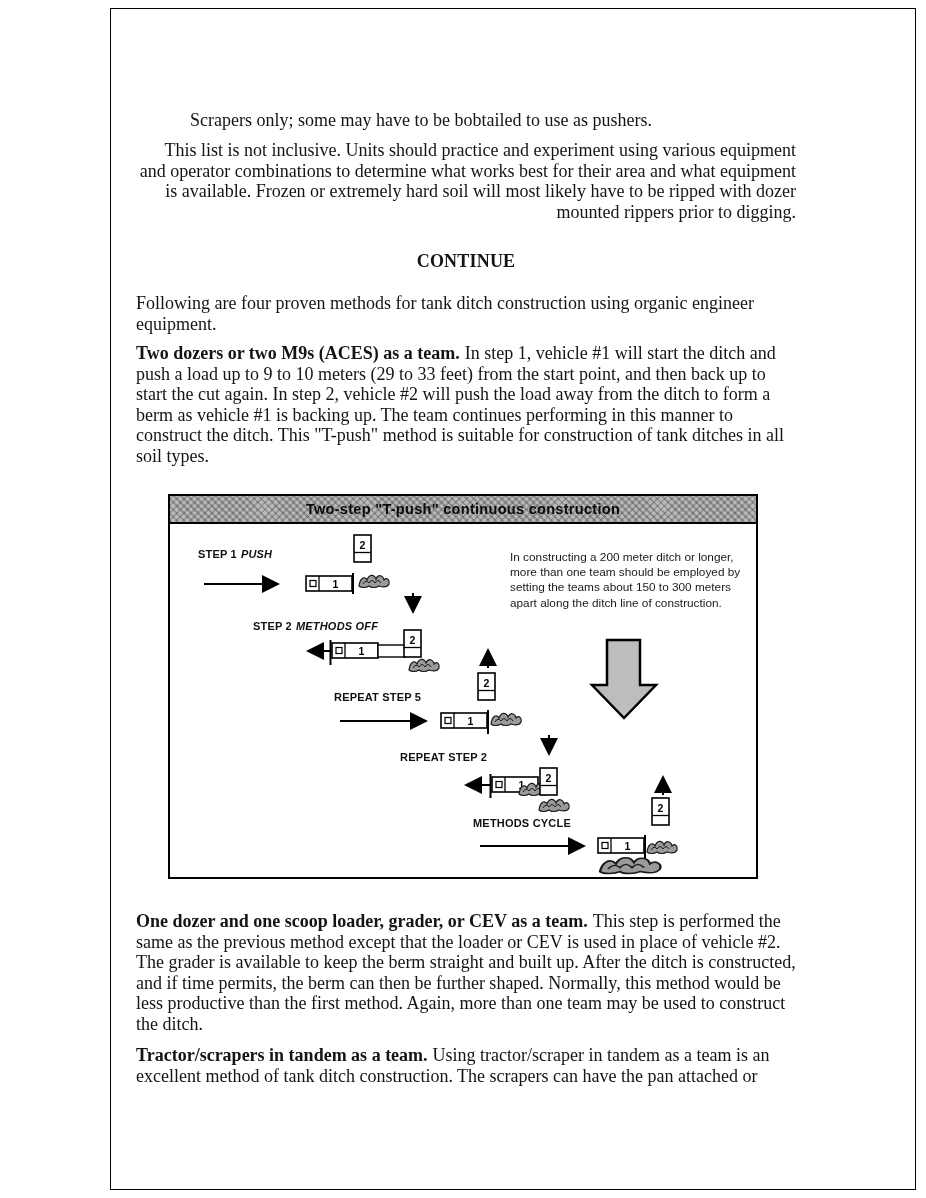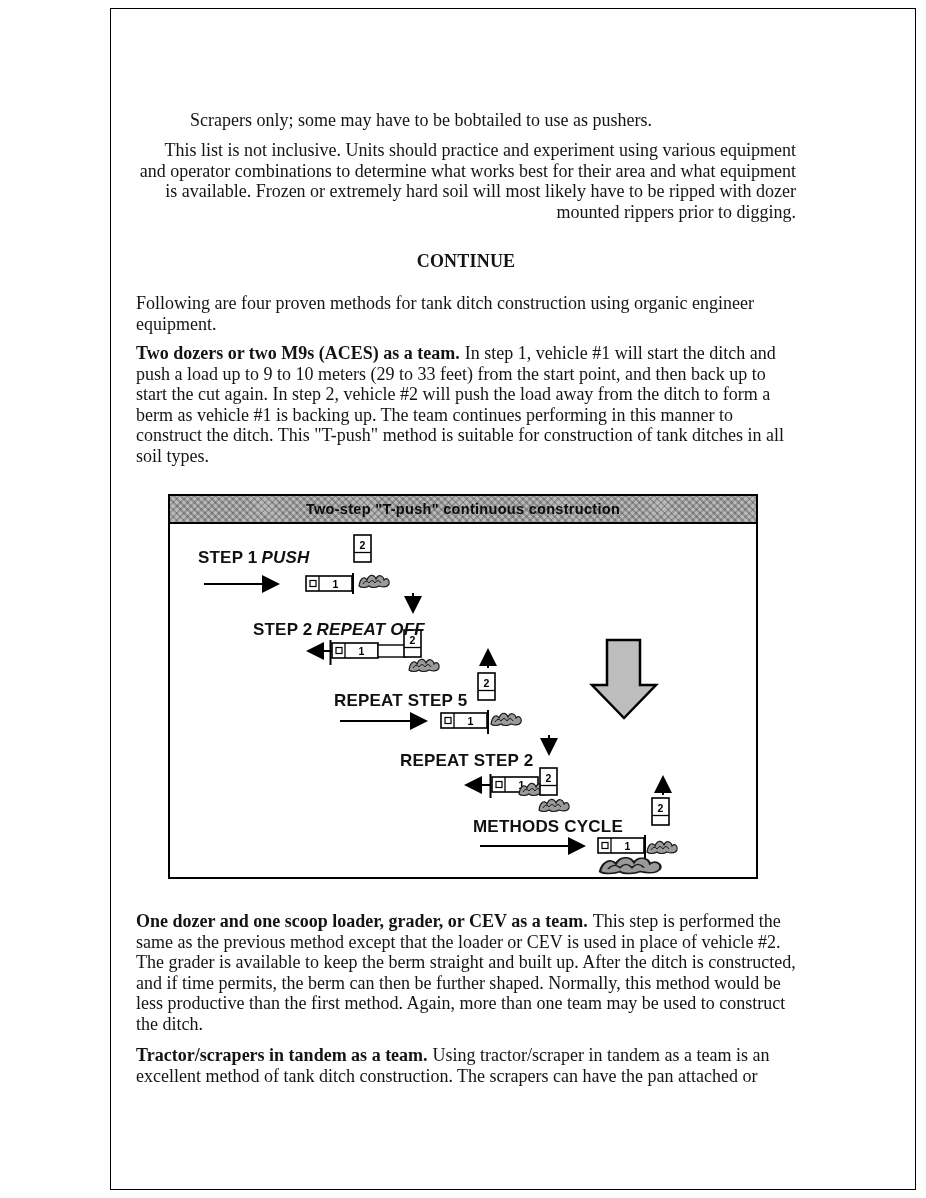--- a/index.html
+++ b/index.html
@@ -33,21 +33,21 @@
       repeating-linear-gradient(-45deg, rgba(0,0,0,.18) 0 2px, transparent 2px 5px);
     display:flex; align-items:center; justify-content:center;
     font-family:"Liberation Sans", sans-serif; font-weight:bold;
     font-size:14.5px; color:#0a0a0a; letter-spacing:.3px;
   }
   .fig-body { position:relative; height:353px; background:#fff; }
   .fig-body svg { position:absolute; left:0; top:0; display:block; }
   .fig-label {
     position:absolute; white-space:nowrap;
     font-family:"Liberation Sans", sans-serif; font-weight:700;
-    font-size:17px; color:#111; letter-spacing:.2px;
+    font-size:11px; color:#111; letter-spacing:.2px;
   }
   .fig-label i { margin-left:4px; }
   .fig-note {
     position:absolute; left:340px; top:26px; width:248px;
     font-family:"Liberation Sans", sans-serif; font-size:11.8px;
     line-height:15.2px; color:#1a1a1a;
   }
   svg text {
     font-family:"Liberation Sans", sans-serif; font-weight:bold;
     font-size:10.5px; fill:#000;
@@ -145,22 +145,23 @@
       <text x="457.5" y="325.5" text-anchor="middle">1</text>
       <line x1="475" y1="311" x2="475" y2="335" stroke="#000" stroke-width="2"></line>
       <use href="#berm" transform="translate(476,316)"></use>
       <use href="#berm" transform="translate(428,332) scale(2.0,1.3)"></use>
 
       <polygon points="437,116 470,116 470,161 486,161 454,194 422,161 437,161" fill="#bdbdbd" stroke="#000" stroke-width="2.5"></polygon>
     </svg>
 
     <div class="fig-label" style="left:28px; top:24px;"><span>STEP 1</span><i>PUSH</i></div>
 
+    <div class="fig-note">In constructing a 200 meter ditch or longer, more than one team should be employed by setting the teams about 150 to 300 meters apart along the ditch line of construction.</div>
 
-    <div class="fig-label" style="left:83px; top:96px;"><span>STEP 2</span><i>REPEAT OFF</i></div>
+    <div class="fig-label" style="left:83px; top:96px;"><span>STEP 2</span><i>METHODS OFF</i></div>
 
     <div class="fig-label" style="left:164px; top:167px;">REPEAT STEP 5</div>
 
     <div class="fig-label" style="left:230px; top:227px;">REPEAT STEP 2</div>
 
     <div class="fig-label" style="left:303px; top:293px;">METHODS CYCLE</div>
   </div>
 </figure>
 
 <p class="tblock method" style="top:911px;"><b>One dozer and one scoop loader, grader, or CEV as a team.</b><span>This step is performed the same as the previous method except that the loader or CEV is used in place of vehicle #2. The grader is available to keep the berm straight and built up. After the ditch is constructed, and if time permits, the berm can then be further shaped. Normally, this method would be less productive than the first method. Again, more than one team may be used to construct the ditch.</span></p>

